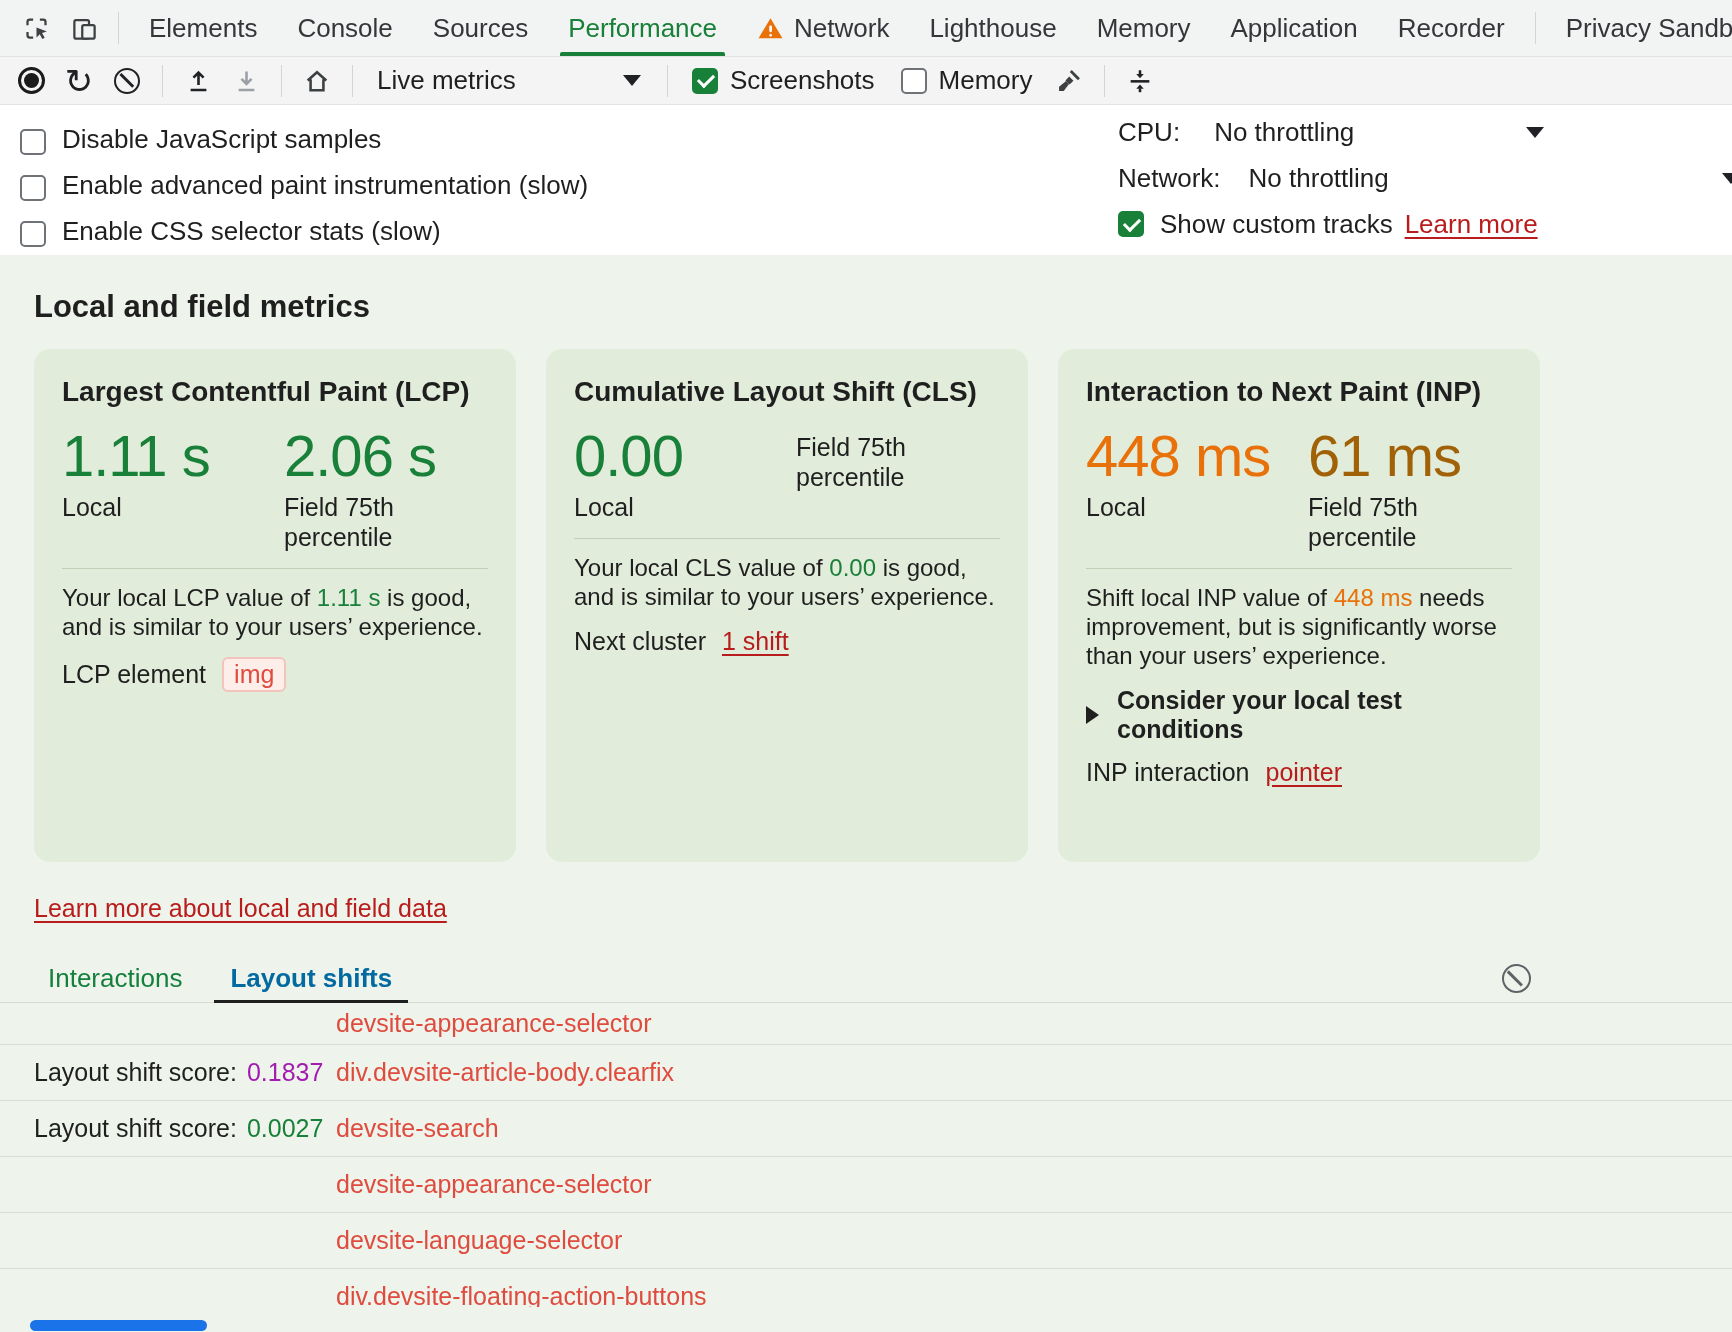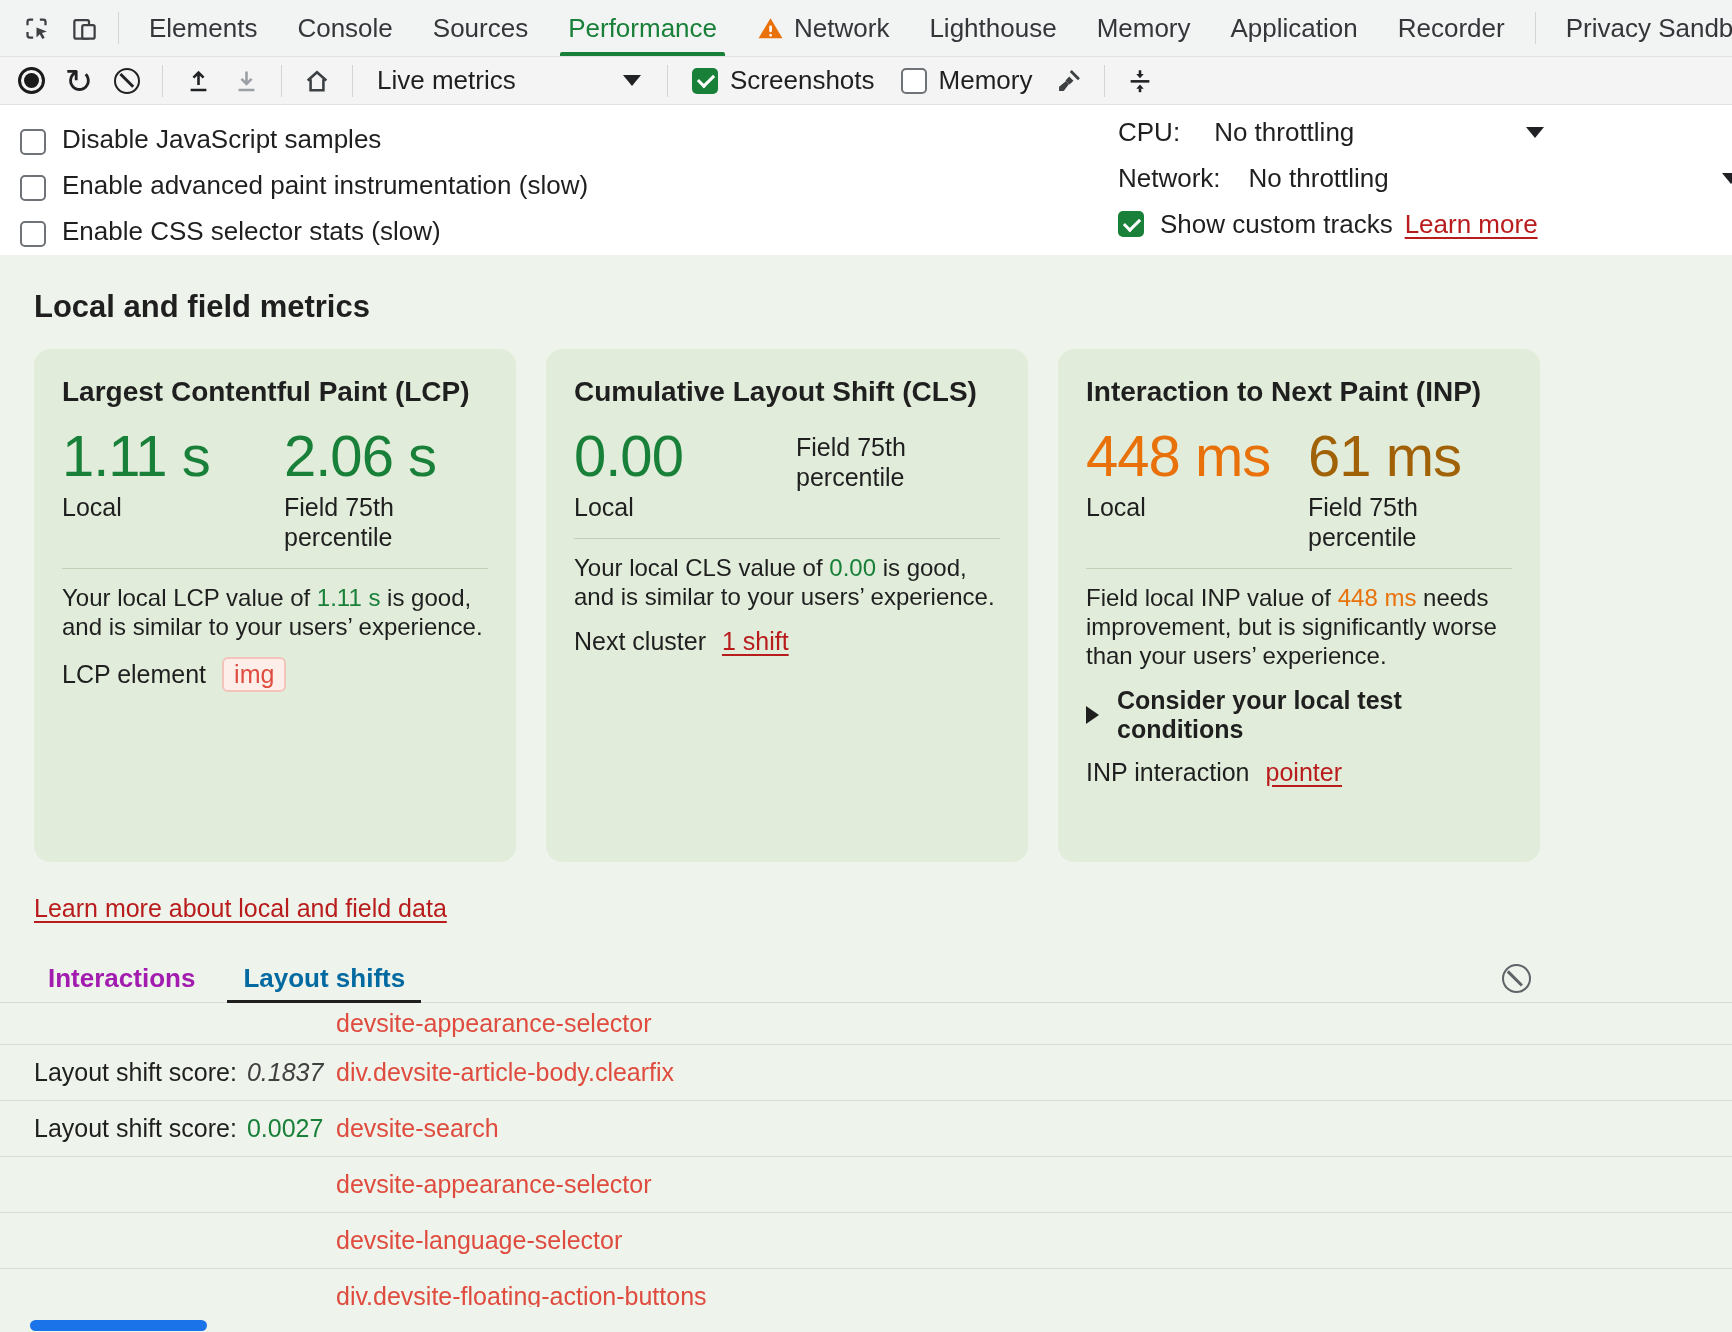--- a/index.html
+++ b/index.html
@@ -66,21 +66,21 @@
   .card-desc { margin-top:14px; font-size:24px; line-height:29px; }
   .card-footer { margin-top:16px; display:flex; align-items:center; gap:16px; font-size:25px; }
   .footer-label { font-weight:500; }
   .badge { padding:1px 10px; border:2px solid #f2c4bb; background:#fdeeea; border-radius:6px; font-size:25px; }
   .expander { margin-top:16px; display:flex; align-items:center; gap:18px; font-size:25px; font-weight:600; }
   .tri-right { width:0; height:0; border-top:9px solid transparent; border-bottom:9px solid transparent; border-left:13px solid #1f1f1f; flex:0 0 auto; }
   .learn-link { display:inline-block; margin:32px 0 0 34px; font-size:25px; }
 
   
   .subtabs { display:flex; align-items:stretch; height:48px; margin-top:32px; border-bottom:1px solid #d6dcd1; padding-left:32px; }
-  .subtab { position:relative; display:flex; align-items:center; padding:0 16px; margin-right:16px; font-size:26px; color:#a21caf;font-weight:bold; }
+  .subtab { position:relative; display:flex; align-items:center; padding:0 16px; margin-right:16px; font-size:26px; color:#15803d; }
   .subtab.active { color:#0369a1; font-weight:700; }
   .subtab.active::after { content:""; position:absolute; left:0; right:0; bottom:-1px; height:3px; background:#1f1f1f; }
   .clear-right { margin-left:auto; margin-right:196px; align-self:center; width:40px; height:40px; display:flex; align-items:center; justify-content:center; color:#5f6368; }
   .clear-right .circle-slash { width:29px; height:29px; }
   .clear-right .circle-slash::after { top:10.5px; width:20px; }
   .shift-table { height:304px; overflow:hidden; }
   .srow { display:flex; align-items:center; height:56px; border-bottom:1px solid #d9dfd4; }
   .srow.first { height:42px; }
   .scol1 { width:336px; padding-left:34px; font-size:25px; display:flex; gap:10px; white-space:nowrap; flex:0 0 auto; }
   .scol2 { font-size:25px; }
@@ -293,21 +293,21 @@
             <div class="val-num" style="color: rgb(232, 113, 10);">448 ms</div>
             <div class="val-label">Local</div>
           </div>
           <div class="val-field">
             <div class="val-num" style="color: #a16207;">61 ms</div>
             <div class="val-label">Field 75th percentile</div>
           </div>
         </div>
         <div class="card-divider"></div>
         <div class="card-desc">
-          <span>Field local INP value of </span><span style="color: rgb(232, 113, 10);">448 ms</span><span> needs improvement, but is significantly worse than your users’ experience.</span>
+          <span>Shift local INP value of </span><span style="color: rgb(232, 113, 10);">448 ms</span><span> needs improvement, but is significantly worse than your users’ experience.</span>
         </div>
         <div class="expander">
           <span class="tri-right"></span>
           <span>Consider your local test conditions</span>
         </div>
         <div class="card-footer" style="margin-top:14px;">
           <span class="footer-label">INP interaction</span>
           <a class="link-dark">pointer</a>
         </div>
       </div>
@@ -332,21 +332,21 @@
     <div class="shift-table">
       <div class="srow first">
         <div class="scol1"></div>
         <div class="scol2">
           <a style="color: rgb(223, 75, 62);">devsite-appearance-selector</a>
         </div>
       </div>
       <div class="srow">
         <div class="scol1">
           <span>Layout shift score:</span>
-          <span style="color: #404040; font-style: italic;">0.1837</span>
+          <span style="color: #a21caf;">0.1837</span>
         </div>
         <div class="scol2">
           <a style="color: rgb(223, 75, 62);">div.devsite-article-body.clearfix</a>
         </div>
       </div>
       <div class="srow">
         <div class="scol1">
           <span>Layout shift score:</span>
           <span style="color: rgb(24, 128, 56);">0.0027</span>
         </div>

